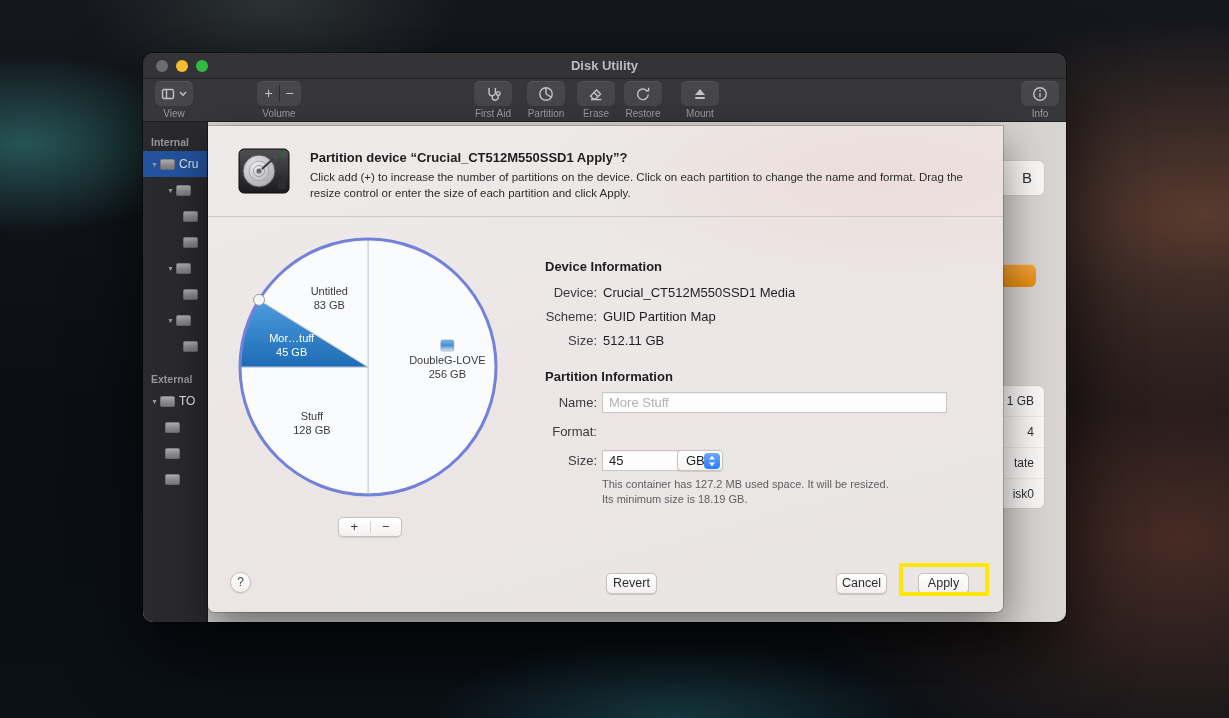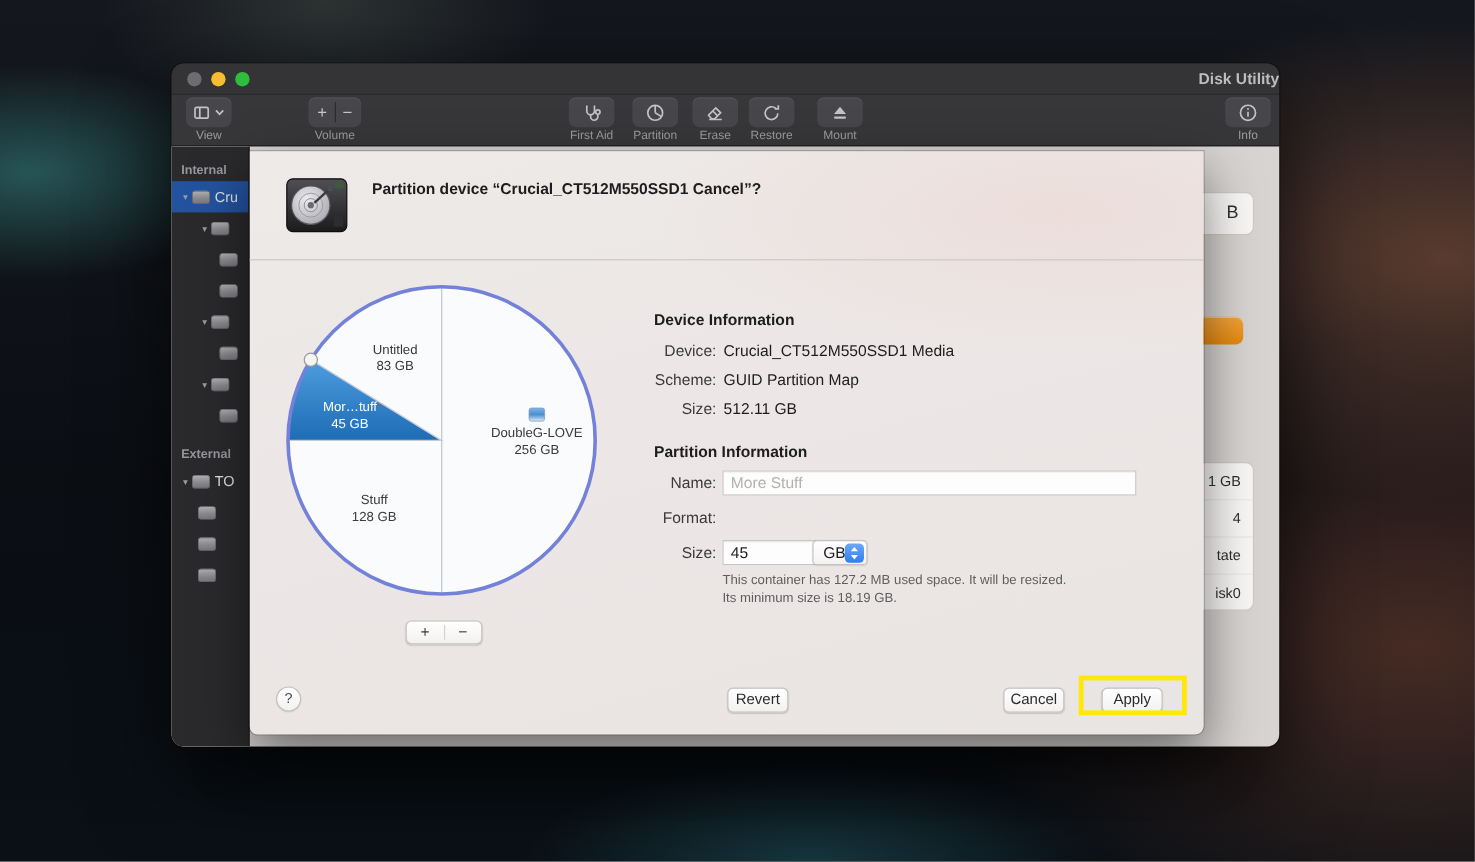--- a/index.html
+++ b/index.html
@@ -27,21 +27,21 @@
     position:absolute; left:0; top:0; right:0; height:26px;
     background:#343436; border-radius:10px 10px 0 0;
     border-bottom:1px solid #232325;
   }
   .traffic { position:absolute; top:7px; width:12px; height:12px; border-radius:50%; }
   .t-close { left:13px;  background:#6d6d71; }
   .t-min   { left:33px;  background:#f5bd2f; }
   .t-zoom  { left:53px;  background:#2ebd3f; }
   .win-title {
     position:absolute; left:0; right:0; top:0; height:14px; line-height:26px;
-    text-align:right; color:#bdbdc1; font-size:13px; font-weight:bold;
+    text-align:center; color:#bdbdc1; font-size:13px; font-weight:bold;
   }
   .toolbar {
     position:absolute; left:0; top:26px; right:0; height:43px;
     background:#373739; border-bottom:1px solid #1f1f21;
   }
   .tb-btn {
     position:absolute; top:2px; height:25px; border-radius:6px;
     background:#47474b; box-shadow:inset 0 1px 0 rgba(255,255,255,0.07);
     display:flex; align-items:center; justify-content:center; color:#c6c6ca;
   }
@@ -323,21 +323,22 @@
       <rect x="5" y="9" width="50" height="44" rx="5" fill="url(#hdGrad)" stroke="#0c0c0e"></rect>
       <circle cx="25" cy="31" r="16" fill="url(#platterGrad)" stroke="#55555a"></circle>
       <circle cx="25" cy="31" r="10" fill="none" stroke="#9a9aa0" stroke-width="0.8"></circle>
       <circle cx="25" cy="31" r="5.5" fill="none" stroke="#8a8a90" stroke-width="0.8"></circle>
       <circle cx="25" cy="31" r="2.6" fill="#6a6a72"></circle>
       <line x1="40" y1="18" x2="28" y2="29" stroke="#3a3a40" stroke-width="2"></line>
       <circle cx="41" cy="17" r="2.4" fill="#4c4c52"></circle>
       <rect x="44" y="40" width="8" height="9" rx="1" fill="#2c2c31"></rect>
       <rect x="45" y="12" width="7" height="5" rx="1" fill="#3e5a3e"></rect>
     </svg>
-    <div class="sheet-title">Partition device “Crucial_CT512M550SSD1 Cancel”?</div>
+    <div class="sheet-title">Partition device “Crucial_CT512M550SSD1 Apply”?</div>
+    <div class="sheet-desc">Click add (+) to increase the number of partitions on the device. Click on each partition to change the name and format. Drag the resize control or enter the size of each partition and click Apply.</div>
     <div class="sheet-divider"></div>
 
     <div class="pie-wrap">
       <svg id="pie" width="264" height="264" viewBox="0 0 264 264">
         <defs>
           <linearGradient id="blueGrad" x1="0" y1="0" x2="0" y2="1">
             <stop offset="0" stop-color="#4e9ddf"></stop>
               <stop offset="1" stop-color="#1d6cb5"></stop>
           </linearGradient>
           <linearGradient id="volIcoGrad" x1="0" y1="0" x2="0" y2="1">

